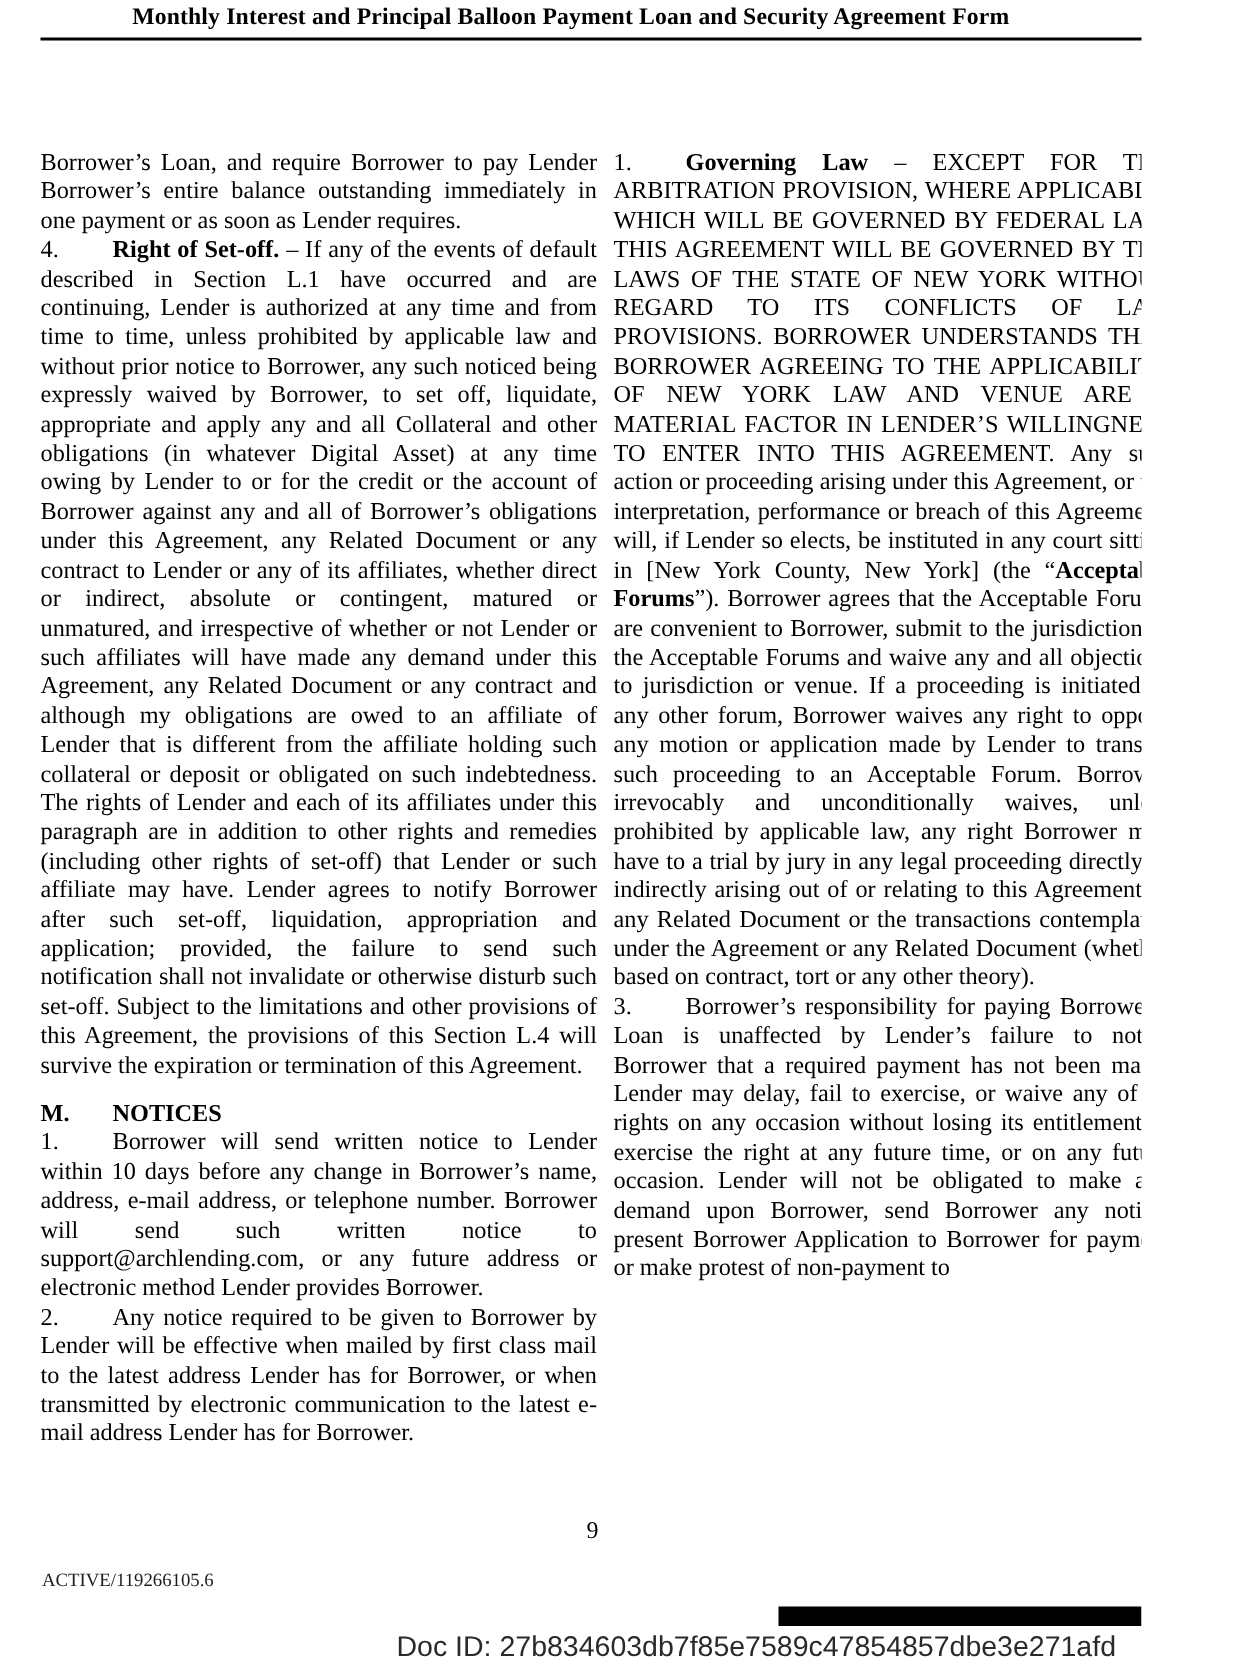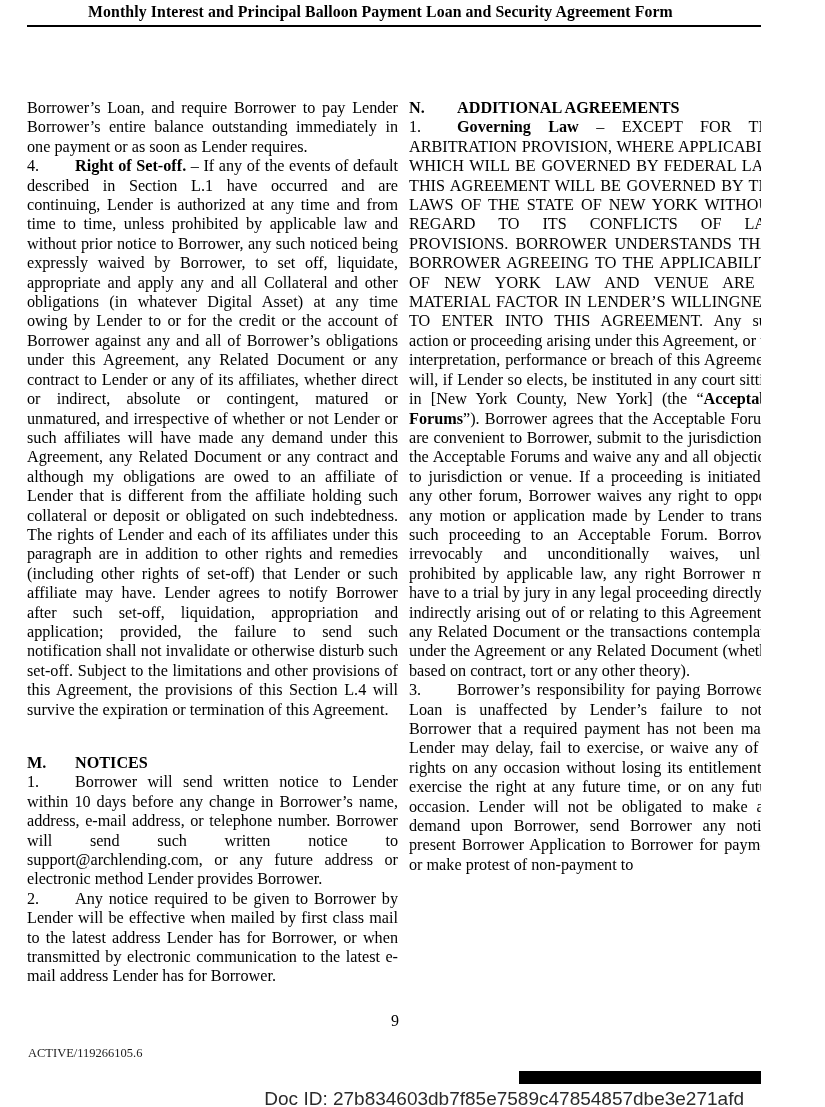--- a/index.html
+++ b/index.html
@@ -35,21 +35,21 @@
   }
   .col {
     width: 371px;
     font-size: 16.2px;
     line-height: 19.4px;
   }
   .para {
     margin: 0;
     text-align: justify;
   }
-  .para.gap { margin-top: 34px; }
+  .para.gap { margin-top: 13px; }
   .para.heading { font-weight: bold; }
   .num { display: inline-block; width: 48px; }
   .page-number {
     position: absolute;
     top: 1012px; left: 0;
     width: 790px;
     text-align: center;
     font-size: 16px;
   }
   .footer-left {
@@ -84,21 +84,20 @@
 
   <div class="columns">
     <div class="col" id="col-left">
         <p class="para">Borrower’s Loan, and require Borrower to pay Lender Borrower’s entire balance outstanding immediately in one payment or as soon as Lender requires.</p>
         <p class="para"><span class="num">4.</span><b>Right of Set-off.</b> – If any of the events of default described in Section L.1 have occurred and are continuing, Lender is authorized at any time and from time to time, unless prohibited by applicable law and without prior notice to Borrower, any such noticed being expressly waived by Borrower, to set off, liquidate, appropriate and apply any and all Collateral and other obligations (in whatever Digital Asset) at any time owing by Lender to or for the credit or the account of Borrower against any and all of Borrower’s obligations under this Agreement, any Related Document or any contract to Lender or any of its affiliates, whether direct or indirect, absolute or contingent, matured or unmatured, and irrespective of whether or not Lender or such affiliates will have made any demand under this Agreement, any Related Document or any contract and although my obligations are owed to an affiliate of Lender that is different from the affiliate holding such collateral or deposit or obligated on such indebtedness. The rights of Lender and each of its affiliates under this paragraph are in addition to other rights and remedies (including other rights of set-off) that Lender or such affiliate may have. Lender agrees to notify Borrower after such set-off, liquidation, appropriation and application; provided, the failure to send such notification shall not invalidate or otherwise disturb such set-off. Subject to the limitations and other provisions of this Agreement, the provisions of this Section L.4 will survive the expiration or termination of this Agreement.</p>
         <p class="para gap heading"><span class="num">M.</span>NOTICES</p>
         <p class="para"><span class="num">1.</span>Borrower will send written notice to Lender within 10 days before any change in Borrower’s name, address, e-mail address, or telephone number. Borrower will send such written notice to support@archlending.com, or any future address or electronic method Lender provides Borrower.</p>
         <p class="para"><span class="num">2.</span>Any notice required to be given to Borrower by Lender will be effective when mailed by first class mail to the latest address Lender has for Borrower, or when transmitted by electronic communication to the latest e-mail address Lender has for Borrower.</p>
       </div>
     <div class="col" id="col-right">
-        <p class="para heading"><span class="num">N.</span>ADDITIONAL AGREEMENTS</p>
         <p class="para"><span class="num">1.</span><b>Governing Law</b> – EXCEPT FOR THE ARBITRATION PROVISION, WHERE APPLICABLE, WHICH WILL BE GOVERNED BY FEDERAL LAW, THIS AGREEMENT WILL BE GOVERNED BY THE LAWS OF THE STATE OF NEW YORK WITHOUT REGARD TO ITS CONFLICTS OF LAW PROVISIONS. BORROWER UNDERSTANDS THAT BORROWER AGREEING TO THE APPLICABILITY OF NEW YORK LAW AND VENUE ARE A MATERIAL FACTOR IN LENDER’S WILLINGNESS TO ENTER INTO THIS AGREEMENT. Any suit, action or proceeding arising under this Agreement, or the interpretation, performance or breach of this Agreement, will, if Lender so elects, be instituted in any court sitting in [New York County, New York] (the “<b>Acceptable Forums</b>”). Borrower agrees that the Acceptable Forums are convenient to Borrower, submit to the jurisdiction of the Acceptable Forums and waive any and all objections to jurisdiction or venue. If a proceeding is initiated in any other forum, Borrower waives any right to oppose any motion or application made by Lender to transfer such proceeding to an Acceptable Forum. Borrower irrevocably and unconditionally waives, unless prohibited by applicable law, any right Borrower may have to a trial by jury in any legal proceeding directly or indirectly arising out of or relating to this Agreement or any Related Document or the transactions contemplated under the Agreement or any Related Document (whether based on contract, tort or any other theory).</p>
         <p class="para"><span class="num">3.</span>Borrower’s responsibility for paying Borrower’s Loan is unaffected by Lender’s failure to notify Borrower that a required payment has not been made. Lender may delay, fail to exercise, or waive any of its rights on any occasion without losing its entitlement to exercise the right at any future time, or on any future occasion. Lender will not be obligated to make any demand upon Borrower, send Borrower any notice, present Borrower Application to Borrower for payment or make protest of non-payment to</p>
       </div>
   </div>
 
   <div class="page-number">9</div>
 
   <div class="footer-left">ACTIVE/119266105.6</div>
 
   <div class="redaction-bar"></div>

